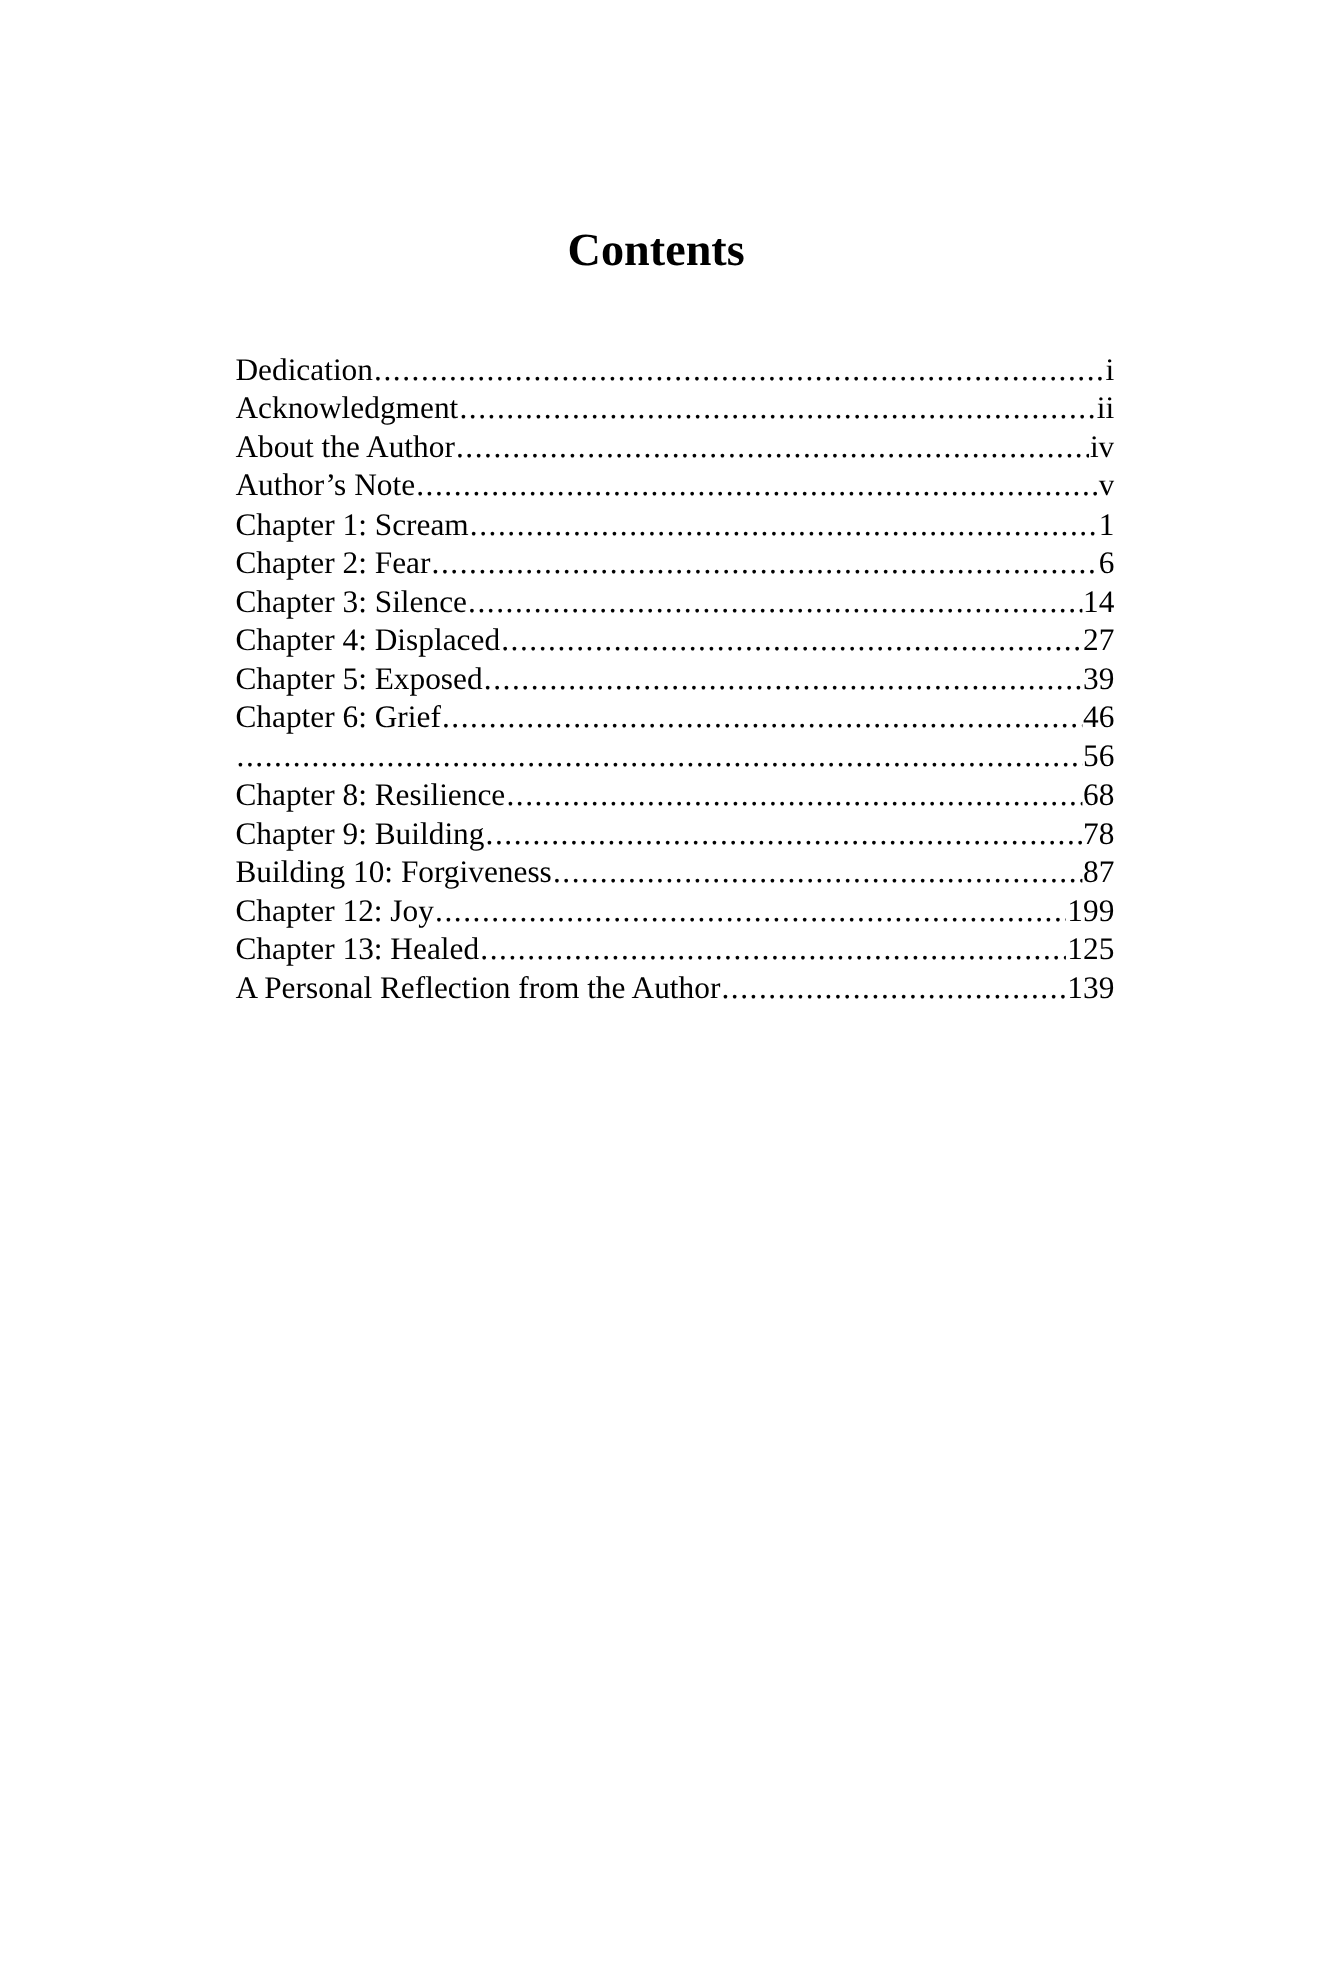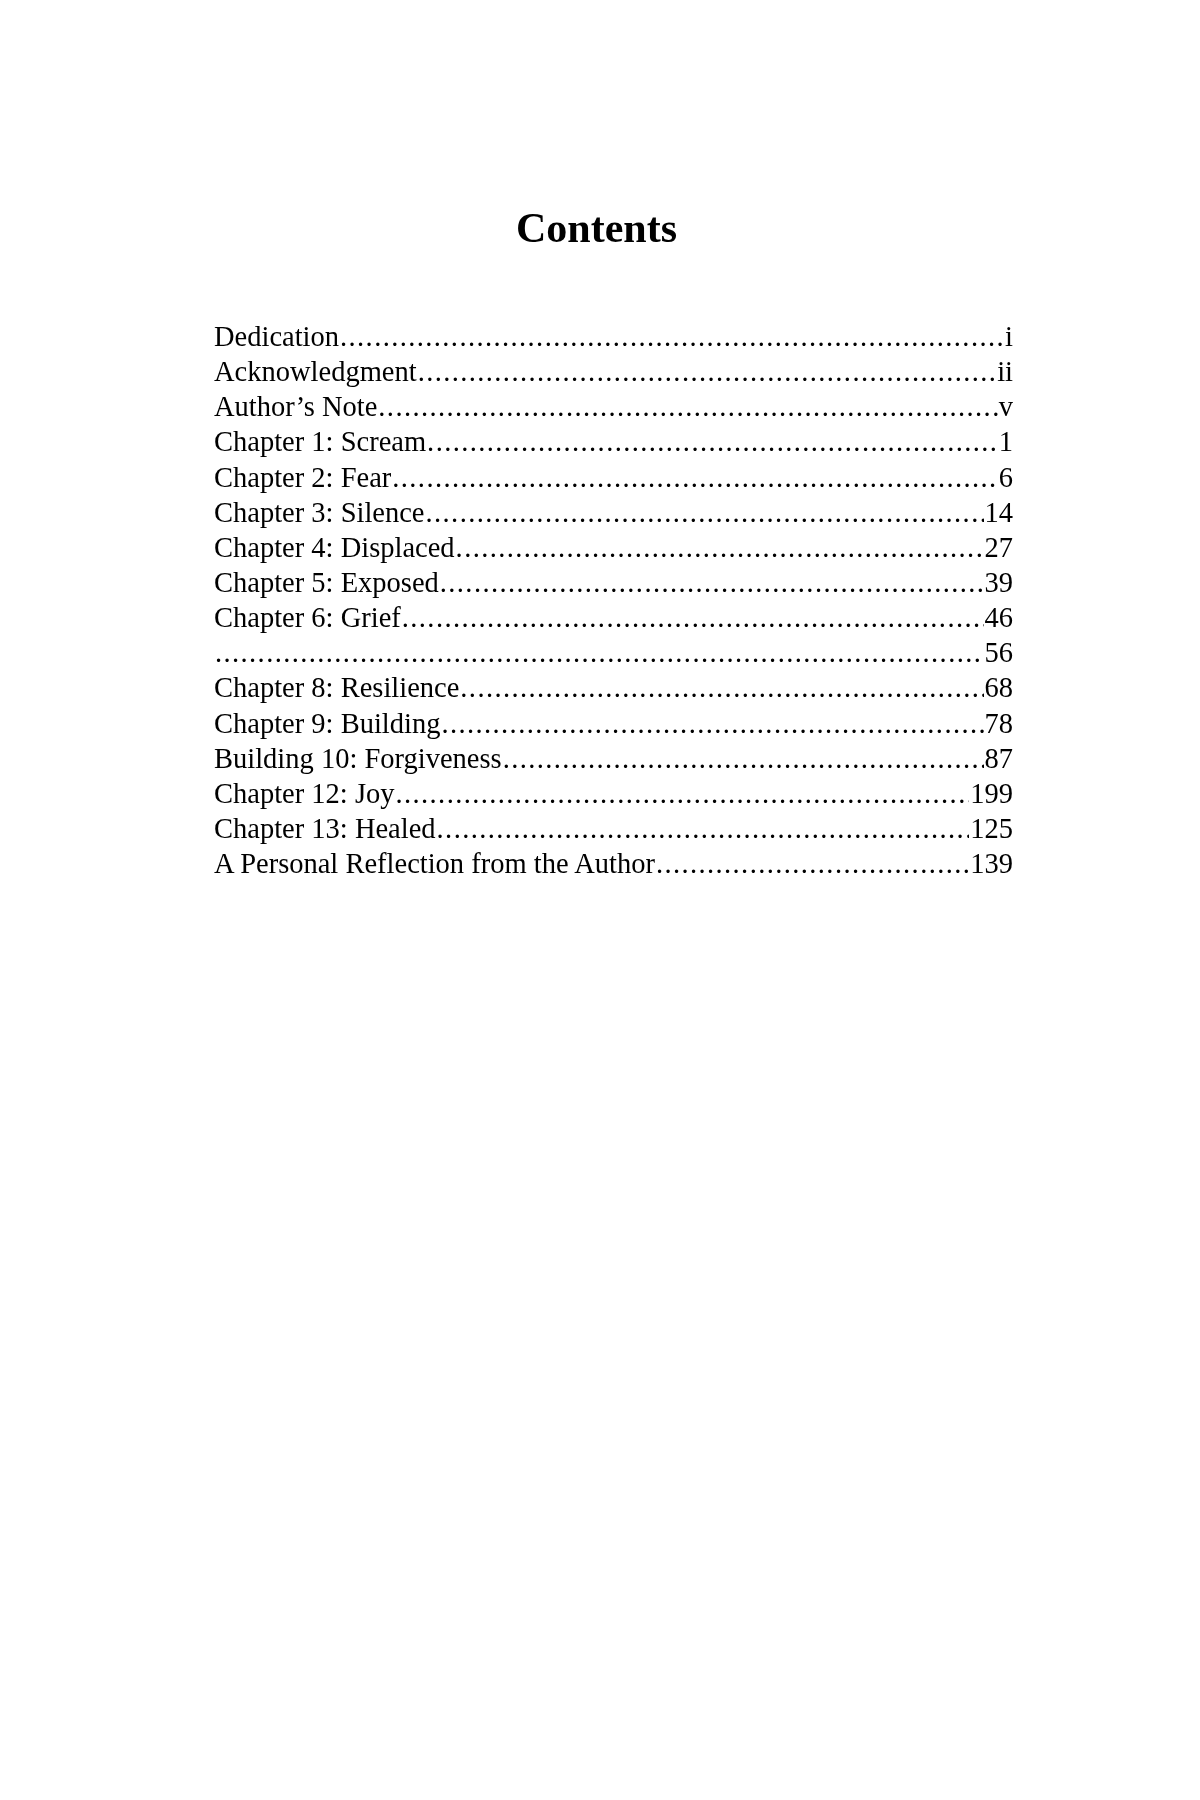--- a/index.html
+++ b/index.html
@@ -72,20 +72,25 @@
       <span class="toc-title">Dedication</span>
       <span class="toc-leader"></span>
       <span class="toc-page">i</span>
     </li>
   <li class="toc-row">
       <span class="toc-title">Acknowledgment</span>
       <span class="toc-leader"></span>
       <span class="toc-page">ii</span>
     </li>
   <li class="toc-row">
+      <span class="toc-title">About the Author</span>
+      <span class="toc-leader"></span>
+      <span class="toc-page">iv</span>
+    </li>
+  <li class="toc-row">
       <span class="toc-title">Author’s Note</span>
       <span class="toc-leader"></span>
       <span class="toc-page">v</span>
     </li>
   <li class="toc-row">
       <span class="toc-title">Chapter 1: Scream</span>
       <span class="toc-leader"></span>
       <span class="toc-page">1</span>
     </li>
   <li class="toc-row">

